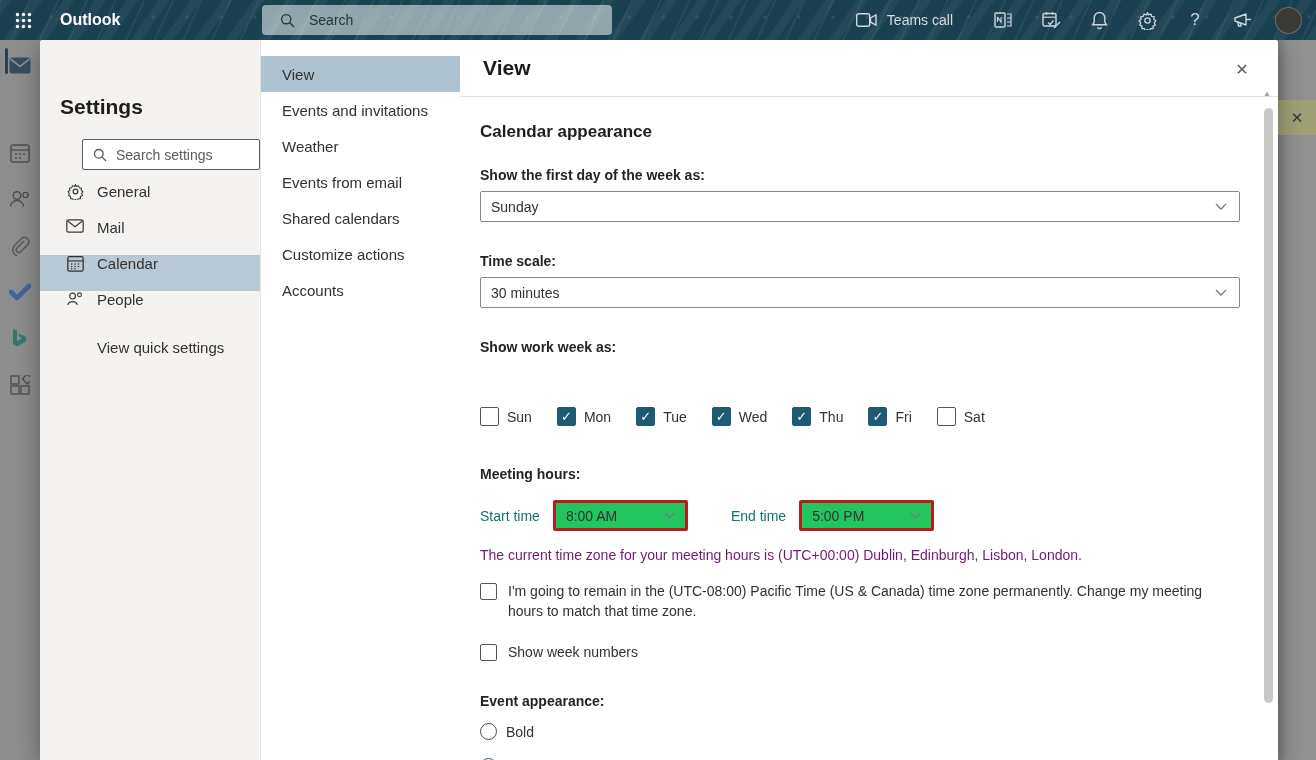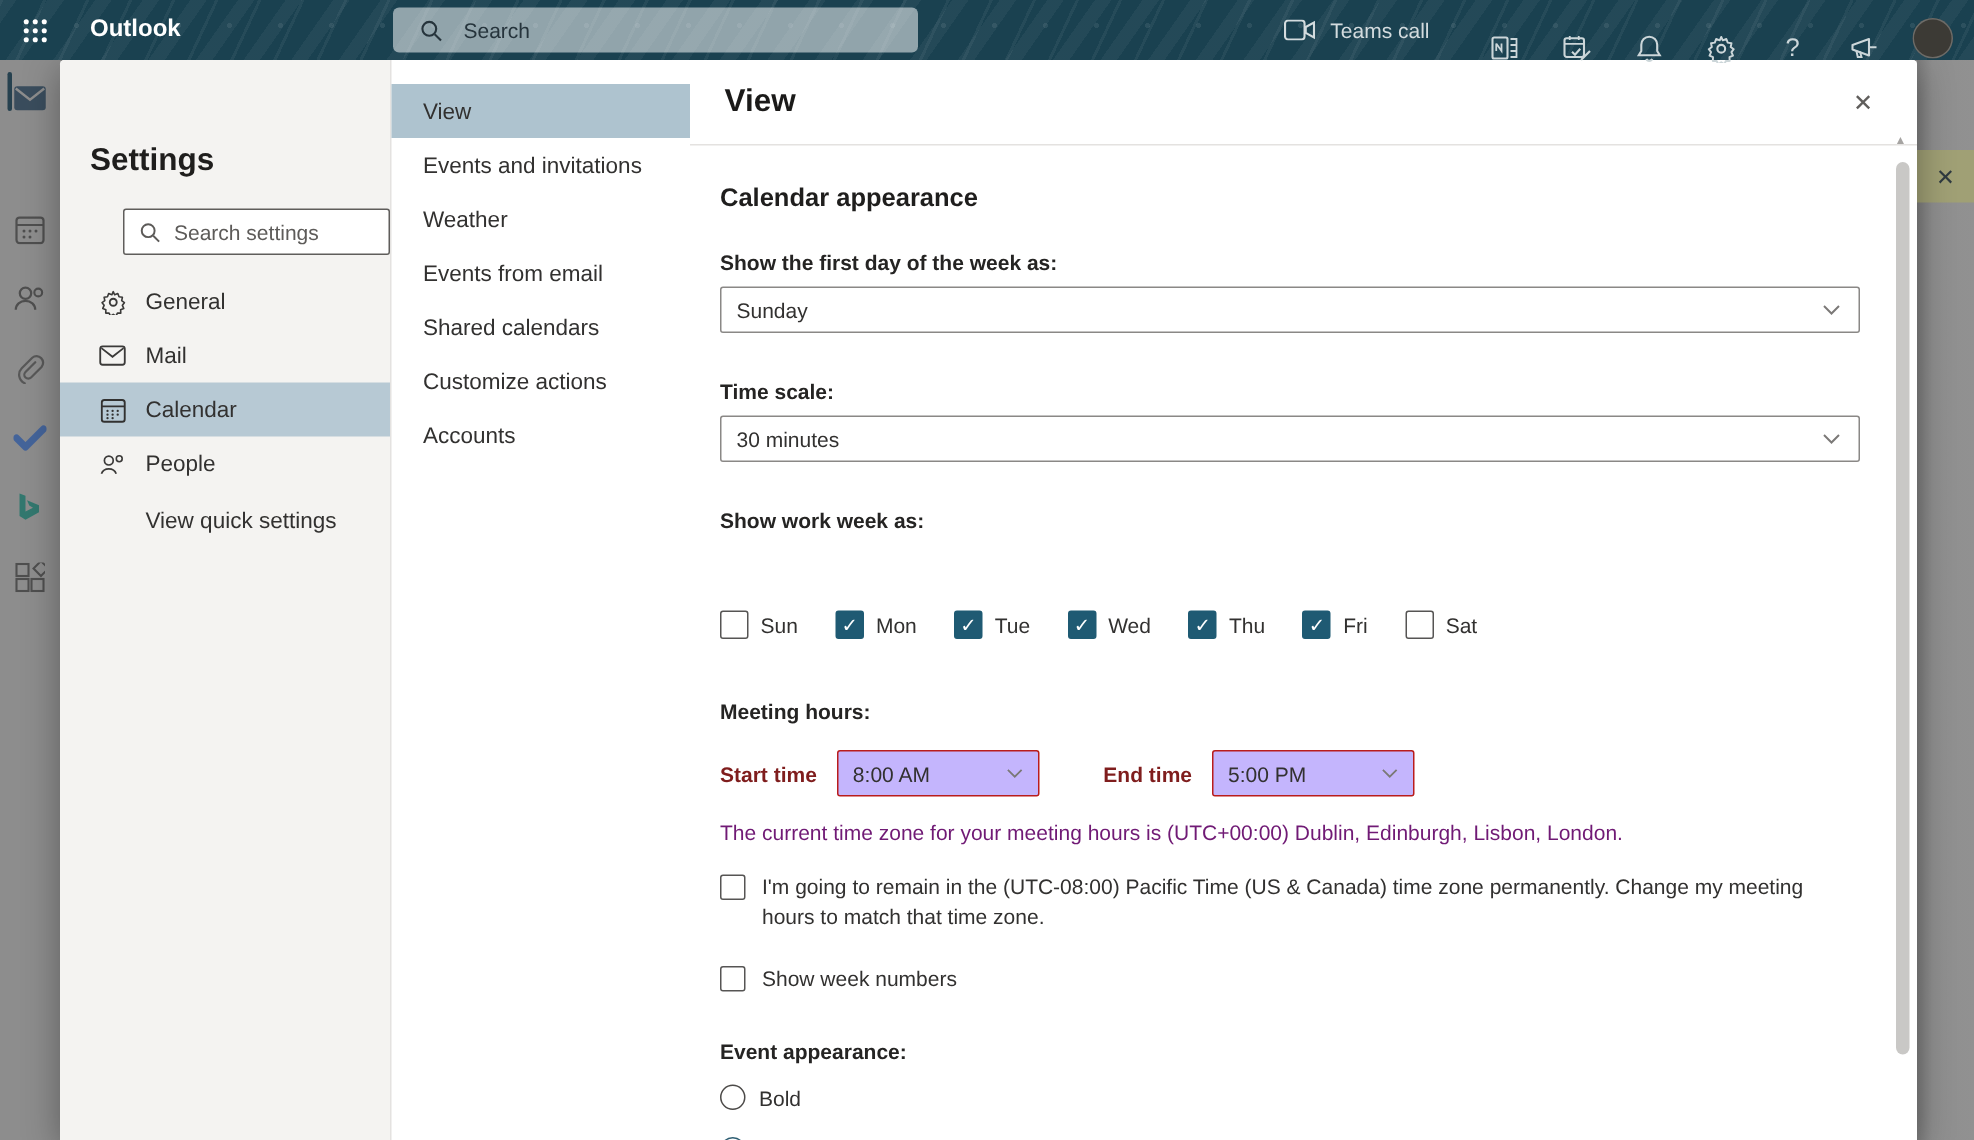--- a/index.html
+++ b/index.html
@@ -18,21 +18,21 @@
     color:#e8eef0; z-index:40;
   }
   .waffle{ position:absolute; left:0; top:0; width:46px; height:40px; display:flex; align-items:center; justify-content:center; cursor:pointer; }
   .brand{ position:absolute; left:60px; top:0; height:40px; display:flex; align-items:center; font-size:16px; font-weight:700; color:#ffffff; }
   .search-box{
     position:absolute; left:262px; top:5px; width:350px; height:30px;
     background:rgba(255,255,255,0.52); border-radius:4px;
     display:flex; align-items:center; padding-left:18px; gap:14px;
   }
   .search-box .ph{ color:#26343c; font-size:14px; }
-  .top-right{ position:absolute; right:0; top:12px; height:40px; display:flex; align-items:flex-start; }
+  .top-right{ position:absolute; right:0; top:0; height:40px; display:flex; align-items:center; }
   .teams-call{ display:flex; align-items:center; gap:10px; color:#d3dbde; font-size:14px; margin-right:26px; cursor:pointer; }
   .tb-icon{ width:48px; height:40px; display:flex; align-items:center; justify-content:center; color:#ccd6d9; font-size:18px; cursor:pointer; }
   .avatar{
     width:27px; height:27px; border-radius:50%; margin:0 14px 0 8px; cursor:pointer;
     background:
       radial-gradient(circle at 50% 38%, #d8b695 0 26%, transparent 27%),
       radial-gradient(circle at 50% 20%, #7a5c3e 0 34%, transparent 35%),
       radial-gradient(circle at 50% 90%, #6e5a48 0 40%, transparent 41%),
       linear-gradient(180deg,#44engage 0,#3a3833 100%);
     background-color:#3c3a35;
@@ -58,21 +58,21 @@
   
   .settings-nav{ width:220px; height:100%; background:#f4f3f1; flex:none; position:relative; }
   .settings-title{ font-size:21px; font-weight:700; color:#1f1e1d; position:absolute; left:20px; top:55px; }
   .settings-search{
     position:absolute; left:20px; top:99px; width:178px; height:31px;
     background:#fff; border:1px solid #5f5d5b; border-radius:2px;
     display:flex; align-items:center; gap:9px; padding-left:10px;margin-left:22px;
   }
   .settings-search .ph{ color:#5d5b59; font-size:14px; }
   .snav-list{ position:absolute; left:0; top:143px; width:220px; }
-  .snav-item{ height:36px; display:flex; align-items:center; padding-left:26px; gap:13px; font-size:15px; color:#323130; cursor:pointer; }
+  .snav-item{ height:36px; display:flex; padding-left:26px; gap:13px; font-size:15px; color:#323130; cursor:pointer; }
   .snav-item.selected{ background:#b7c9d4; }
   .snav-item .ic{ width:18px; display:flex; justify-content:center; color:#3b3a39; font-size:16px; }
   .snav-quick{ height:36px; margin-top:2px; display:flex; align-items:center; padding-left:57px; font-size:15px; color:#323130; cursor:pointer; }
 
   
   .cat-nav{ width:200px; height:100%; background:#ffffff; border-left:1px solid #e4e2e0; flex:none; padding-top:16px; }
   .cat-item{ height:36px; display:flex; align-items:center; padding-left:21px; font-size:15px; color:#323130; cursor:pointer; }
   .cat-item.selected{ background:#aec3cf; }
 
   
@@ -100,23 +100,23 @@
   .day{ display:flex; align-items:center; margin-right:25px; cursor:pointer; }
   .cb{
     width:19px; height:19px; border:1px solid #565554; border-radius:2px; background:#fff;
     flex:none; display:flex; align-items:center; justify-content:center;
   }
   .cb.checked{ background:#1f5a73; border-color:#1f5a73; }
   .cb.checked::after{ content:"✓"; color:#fff; font-size:13px; font-weight:700; line-height:1; }
   .day .dlab{ font-size:14px; color:#323130; margin-left:8px; }
 
   .times-row{ margin-top:18px; display:flex; align-items:center; }
-  .time-label{ font-size:14px; font-weight:700; color:#7f1d1d;text-align:right; }
+  .time-label{ font-size:14px; font-weight:400; color:#0f766e;text-align:right; }
   .dd-small{
-    height:31px; width:135px; border:1px solid #b91c1c; border-radius:2px; background:#c4b5fd;
+    height:31px; width:135px; border:3px solid #b91c1c; border-radius:2px; background:#22c55e;
     display:flex; align-items:center; padding:0 10px; margin-left:13px; cursor:pointer;
   }
   .dd-small .val{ font-size:14px; color:#323130; flex:1; }
   .end-group{ margin-left:43px; }
 
   .tz-note{ margin-top:16px; font-size:14px; color:#701a75; }
   .cb-row{ display:flex; align-items:flex-start; cursor:pointer; }
   .cb-row .cb{ width:17px; height:17px; margin-top:2px; }
   .cb-row .cbl{ font-size:14px; color:#323130; margin-left:11px; line-height:20px; max-width:728px; }
   .tz-cb{ margin-top:18px; }

